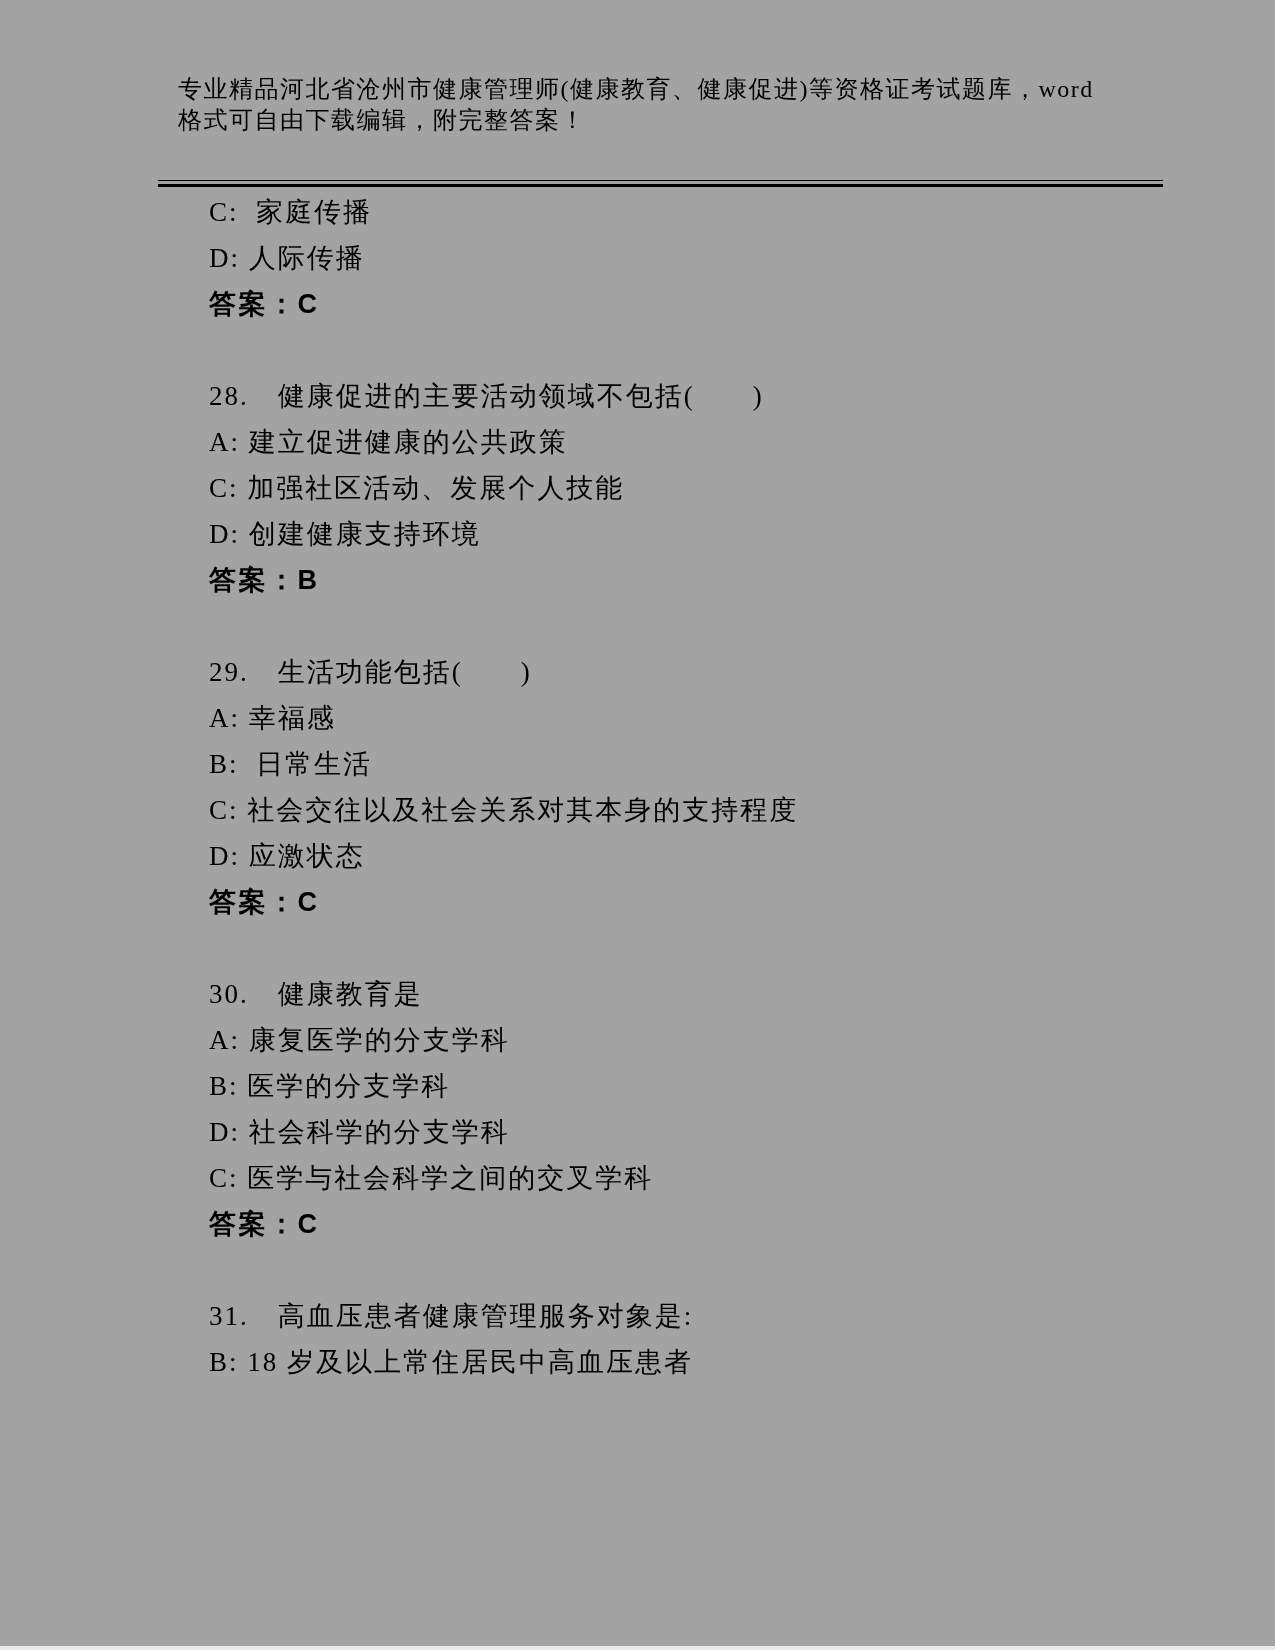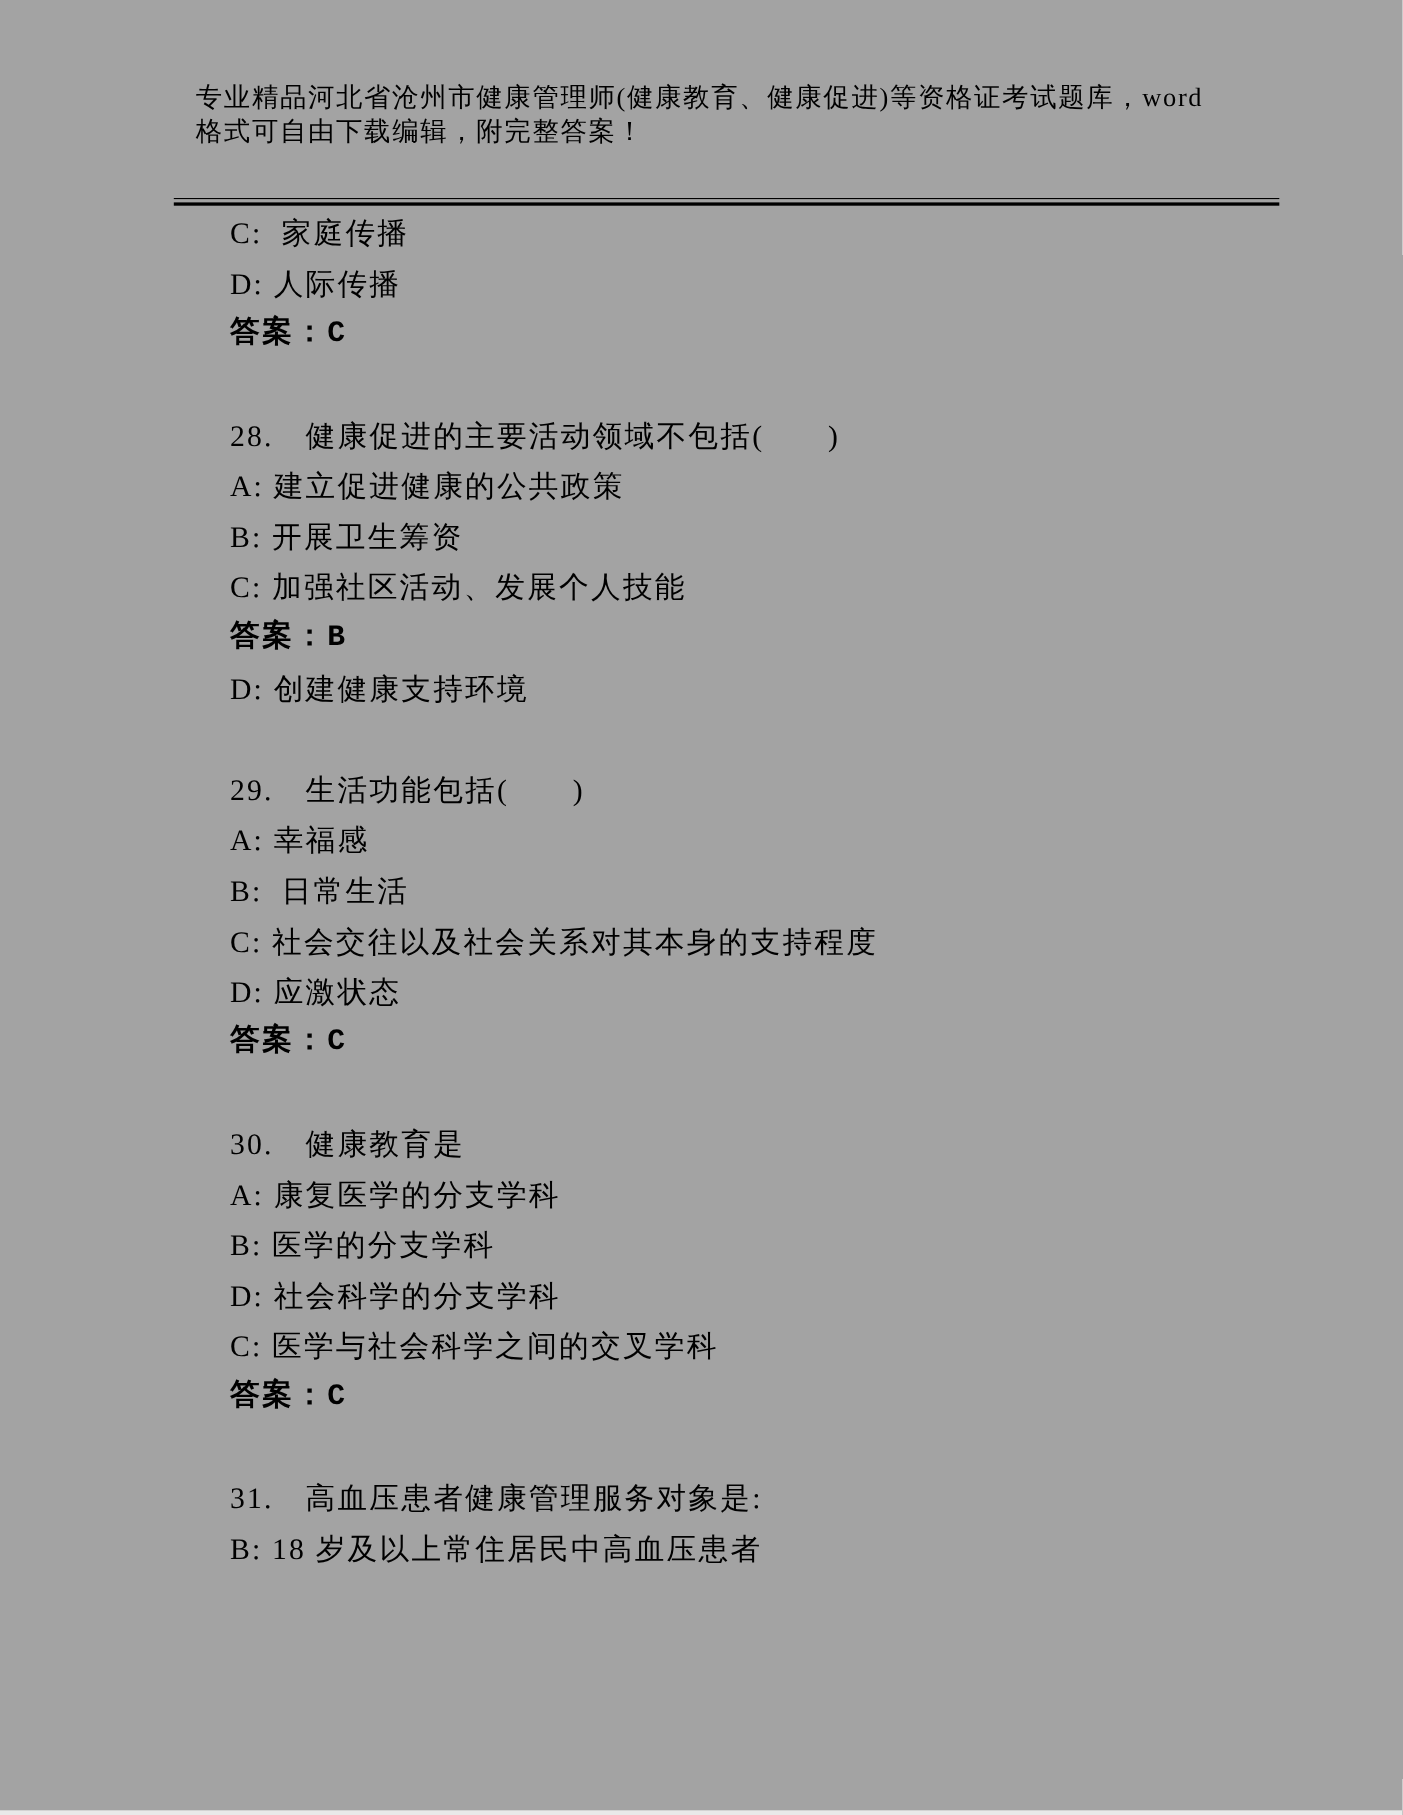--- a/index.html
+++ b/index.html
@@ -44,21 +44,21 @@
   .question-block:last-child { margin-bottom: 0; }
   .line {
     margin: 0;
     font-size: 27px;
     line-height: 46px;
     letter-spacing: 2px;
     white-space: pre;
     font-weight: normal;
   }
   .answer {
-    font-family: Liberation Mono, monospace;
+    font-family: Liberation Sans, sans-serif;
     font-weight: bold;
     letter-spacing: 2.5px;
   }
 </style>
 </head>
 <body>
 
 <div class="page">
 
   <header class="doc-header">
@@ -72,24 +72,23 @@
 
     <section class="question-block">
       <p class="line">C:  家庭传播</p>
       <p class="line">D: 人际传播</p>
       <p class="line answer">答案：C</p>
     </section>
 
     <section class="question-block">
       <p class="line">28.　健康促进的主要活动领域不包括(　　)</p>
       <p class="line">A: 建立促进健康的公共政策</p>
-      <p class="line">B: 开展卫生筹资</p>
       <p class="line">C: 加强社区活动、发展个人技能</p>
+      <p class="line">D: 创建健康支持环境</p>
       <p class="line answer">答案：B</p>
-      <p class="line">D: 创建健康支持环境</p>
     </section>
 
     <section class="question-block">
       <p class="line">29.　生活功能包括(　　)</p>
       <p class="line">A: 幸福感</p>
       <p class="line">B:  日常生活</p>
       <p class="line">C: 社会交往以及社会关系对其本身的支持程度</p>
       <p class="line">D: 应激状态</p>
       <p class="line answer">答案：C</p>
     </section>

